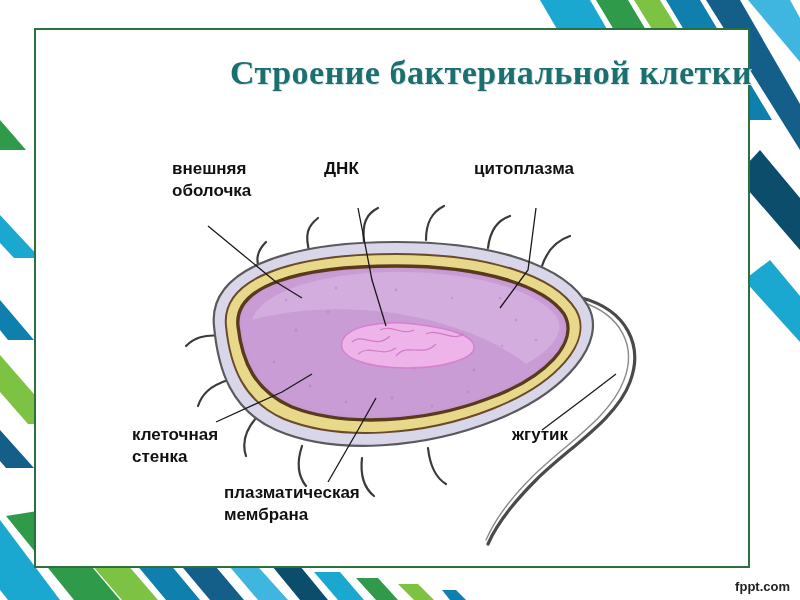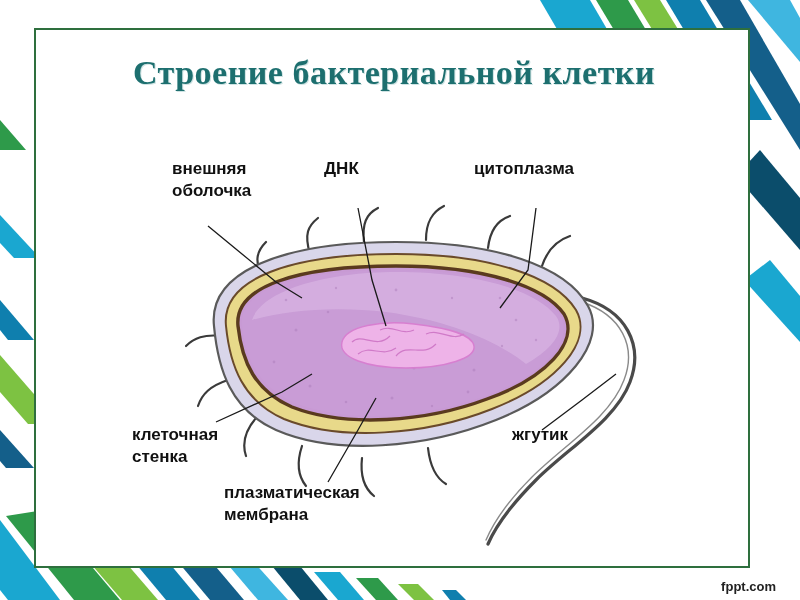--- a/index.html
+++ b/index.html
@@ -38,21 +38,21 @@
     height: 540px;
     background: #ffffff;
     border: 2px solid #2e6f3e;
     box-sizing: border-box;
   }
   .title {
     position: absolute;
     left: 0;
     top: 24px;
     width: 716px;
-    text-align: center;
+    text-align: right;
     font-family: "Liberation Serif", serif;
     font-size: 34px;
     font-weight: bold;
     color: #1d6f6f;
     text-shadow: 1px 1px 0 #cfe3e3;
     letter-spacing: 0.5px;
   }
   .diagram-wrap {
     position: absolute;
     left: 60px;
@@ -67,21 +67,21 @@
     display: block;
   }
   .lbl {
     font-family: "Liberation Sans", sans-serif;
     font-size: 17px;
     font-weight: bold;
     fill: #111111;
   }
   .footer-brand {
     position: absolute;
-    right: 24px;
+    right: 10px;
     bottom: 6px;
     font-family: "Liberation Sans", sans-serif;
     font-size: 13px;
     font-weight: bold;
     color: #222222;
   }
 </style>
 </head>
 <body>
 

